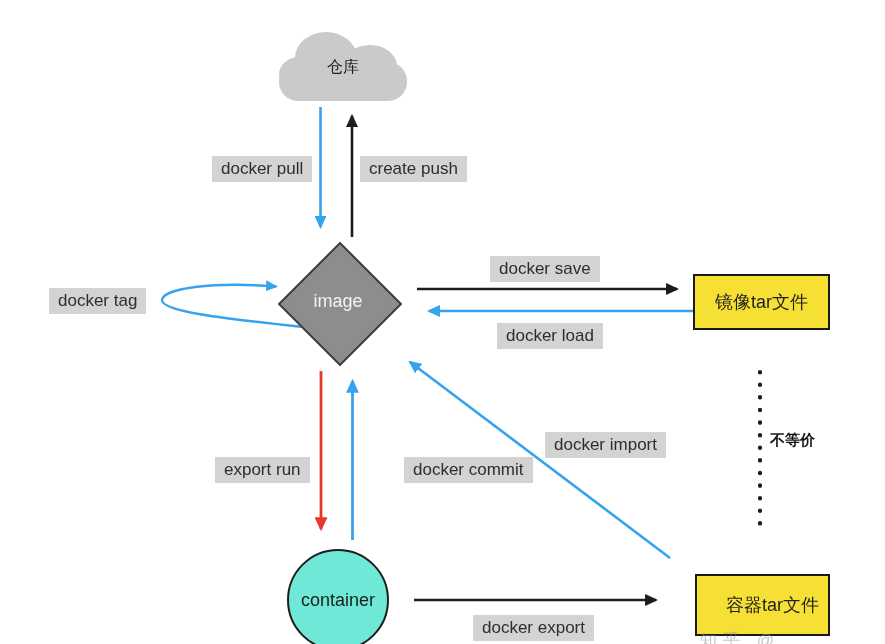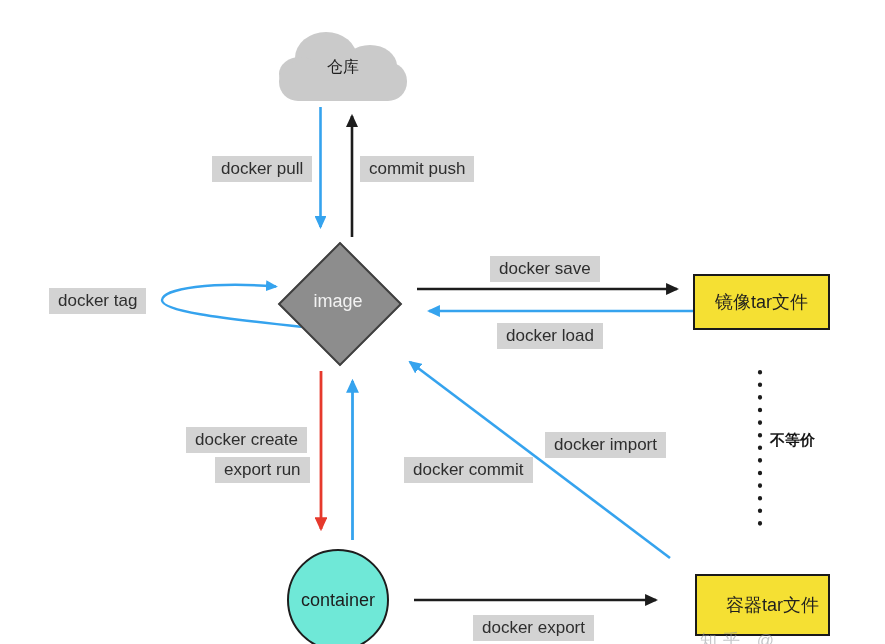--- a/index.html
+++ b/index.html
@@ -136,25 +136,24 @@
   </div>
 
   <div class="tarbox" id="tarbox-image">
     <span>镜像tar文件</span>
   </div>
   <div class="tarbox" id="tarbox-container">
     <span>容器tar文件</span>
   </div>
 
   <div class="lbl" style="left:212px; top:156px;">docker pull</div>
-  <div class="lbl" style="left:360px; top:156px;">commit push</div>
+  <div class="lbl" style="left:360px; top:156px;">create push</div>
   <div class="lbl" style="left:49px;  top:288px;">docker tag</div>
   <div class="lbl" style="left:490px; top:256px;">docker save</div>
   <div class="lbl" style="left:497px; top:323px;">docker load</div>
-  <div class="lbl" style="left:186px; top:427px;">docker create</div>
   <div class="lbl" style="left:215px; top:457px;">export run</div>
   <div class="lbl" style="left:357px; top:457px;margin-left:47px;">docker commit</div>
   <div class="lbl" style="left:545px; top:432px;">docker import</div>
   <div class="lbl" style="left:473px; top:615px;">docker export</div>
 
   <div class="note">不等价</div>
   <div class="watermark">知乎 @</div>
 
 </div>
 

